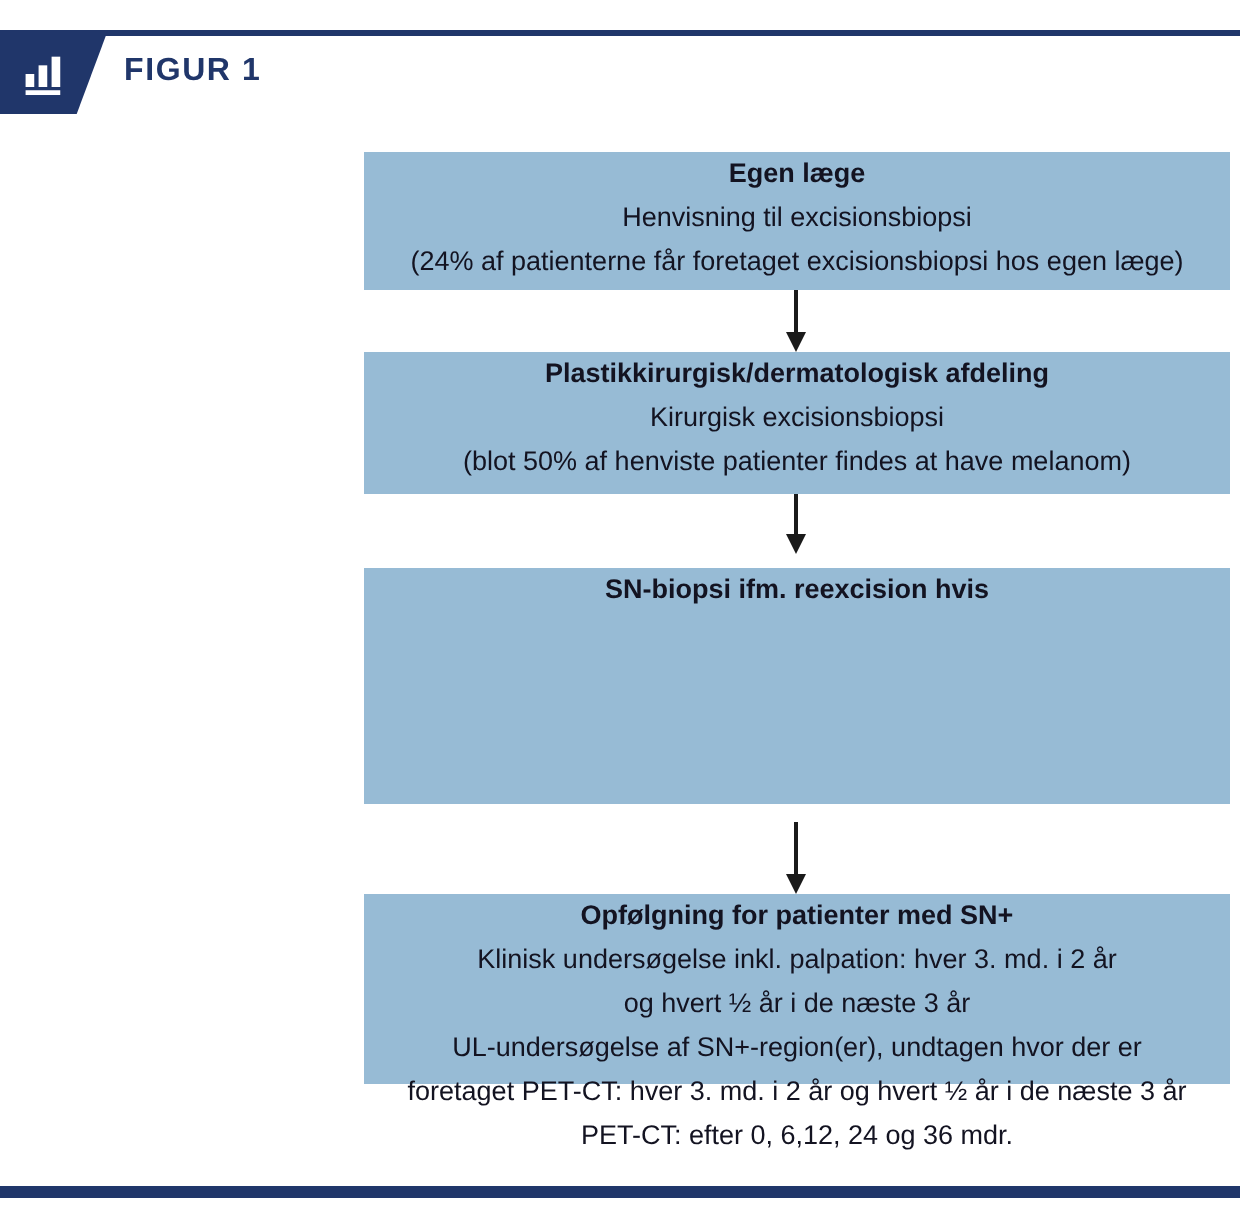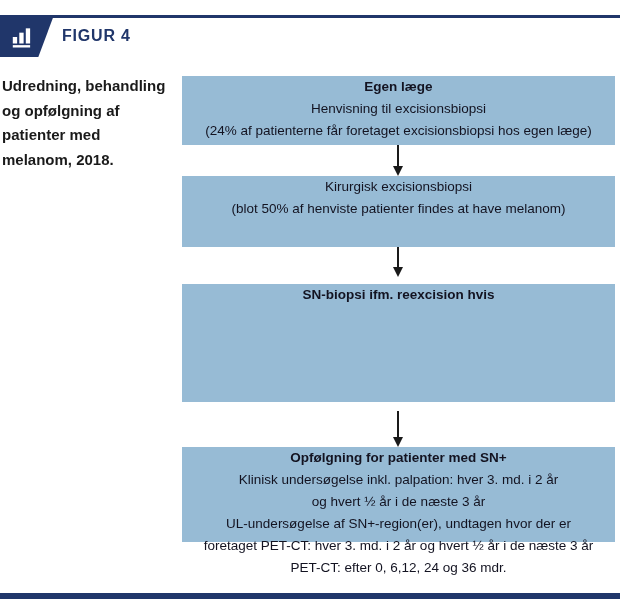--- a/index.html
+++ b/index.html
@@ -49,39 +49,36 @@
 
   <div class="figure-badge">
     <svg class="badge-icon" viewBox="0 0 24 24" xmlns="http://www.w3.org/2000/svg">
       <rect x="3.5" y="12" width="4" height="6" fill="#ffffff"></rect>
       <rect x="9.5" y="8" width="4" height="10" fill="#ffffff"></rect>
       <rect x="15.5" y="4" width="4" height="14" fill="#ffffff"></rect>
       <rect x="3.5" y="19.5" width="16" height="2.2" fill="#ffffff"></rect>
     </svg>
   </div>
 
-  <div class="figure-label">FIGUR 4</div>
+  <div class="figure-label">FIGUR 1</div>
 
-  <div class="caption">Udredning, behandling
-og opfølgning af
-patienter med
-melanom, 2018.</div>
 
   <div class="box" style="top:76px;height:69px">
     <div class="box-title">Egen læge</div>
     <div class="box-lines">Henvisning til excisionsbiopsi
 (24% af patienterne får foretaget excisionsbiopsi hos egen læge)</div>
   </div>
 
   <div class="arrow" style="left:392px;top:145px;height:31px">
     <div class="arrow-line"></div>
     <div class="arrow-head"></div>
   </div>
 
   <div class="box" style="top:176px;height:71px">
+    <div class="box-title">Plastikkirurgisk/dermatologisk afdeling</div>
     <div class="box-lines">Kirurgisk excisionsbiopsi
 (blot 50% af henviste patienter findes at have melanom)</div>
   </div>
 
   <div class="arrow" style="left:392px;top:247px;height:30px">
     <div class="arrow-line"></div>
     <div class="arrow-head"></div>
   </div>
 
   <div class="box" style="top:284px;height:118px">

